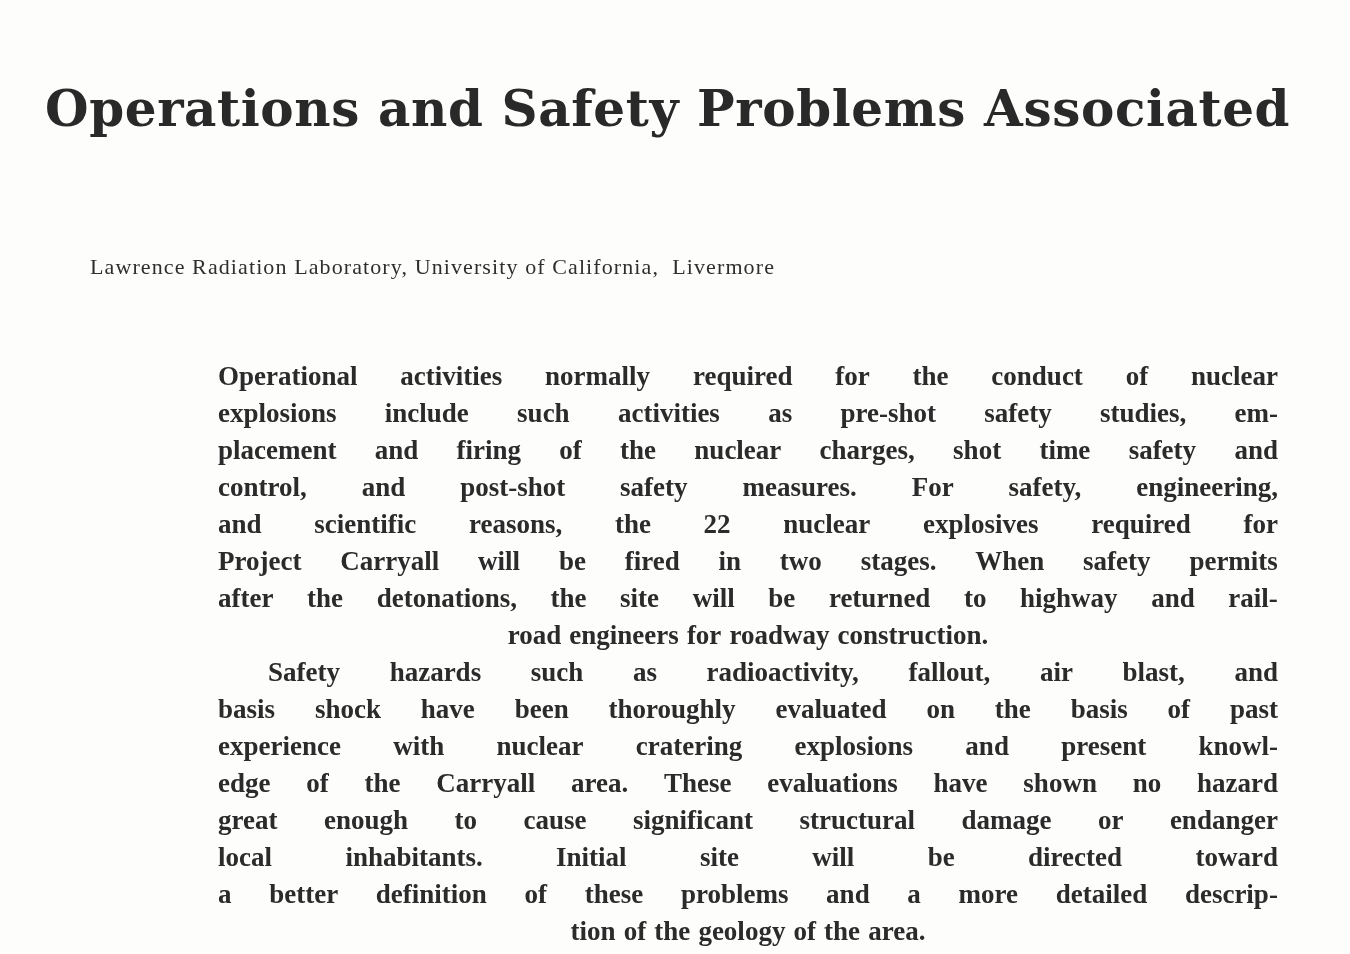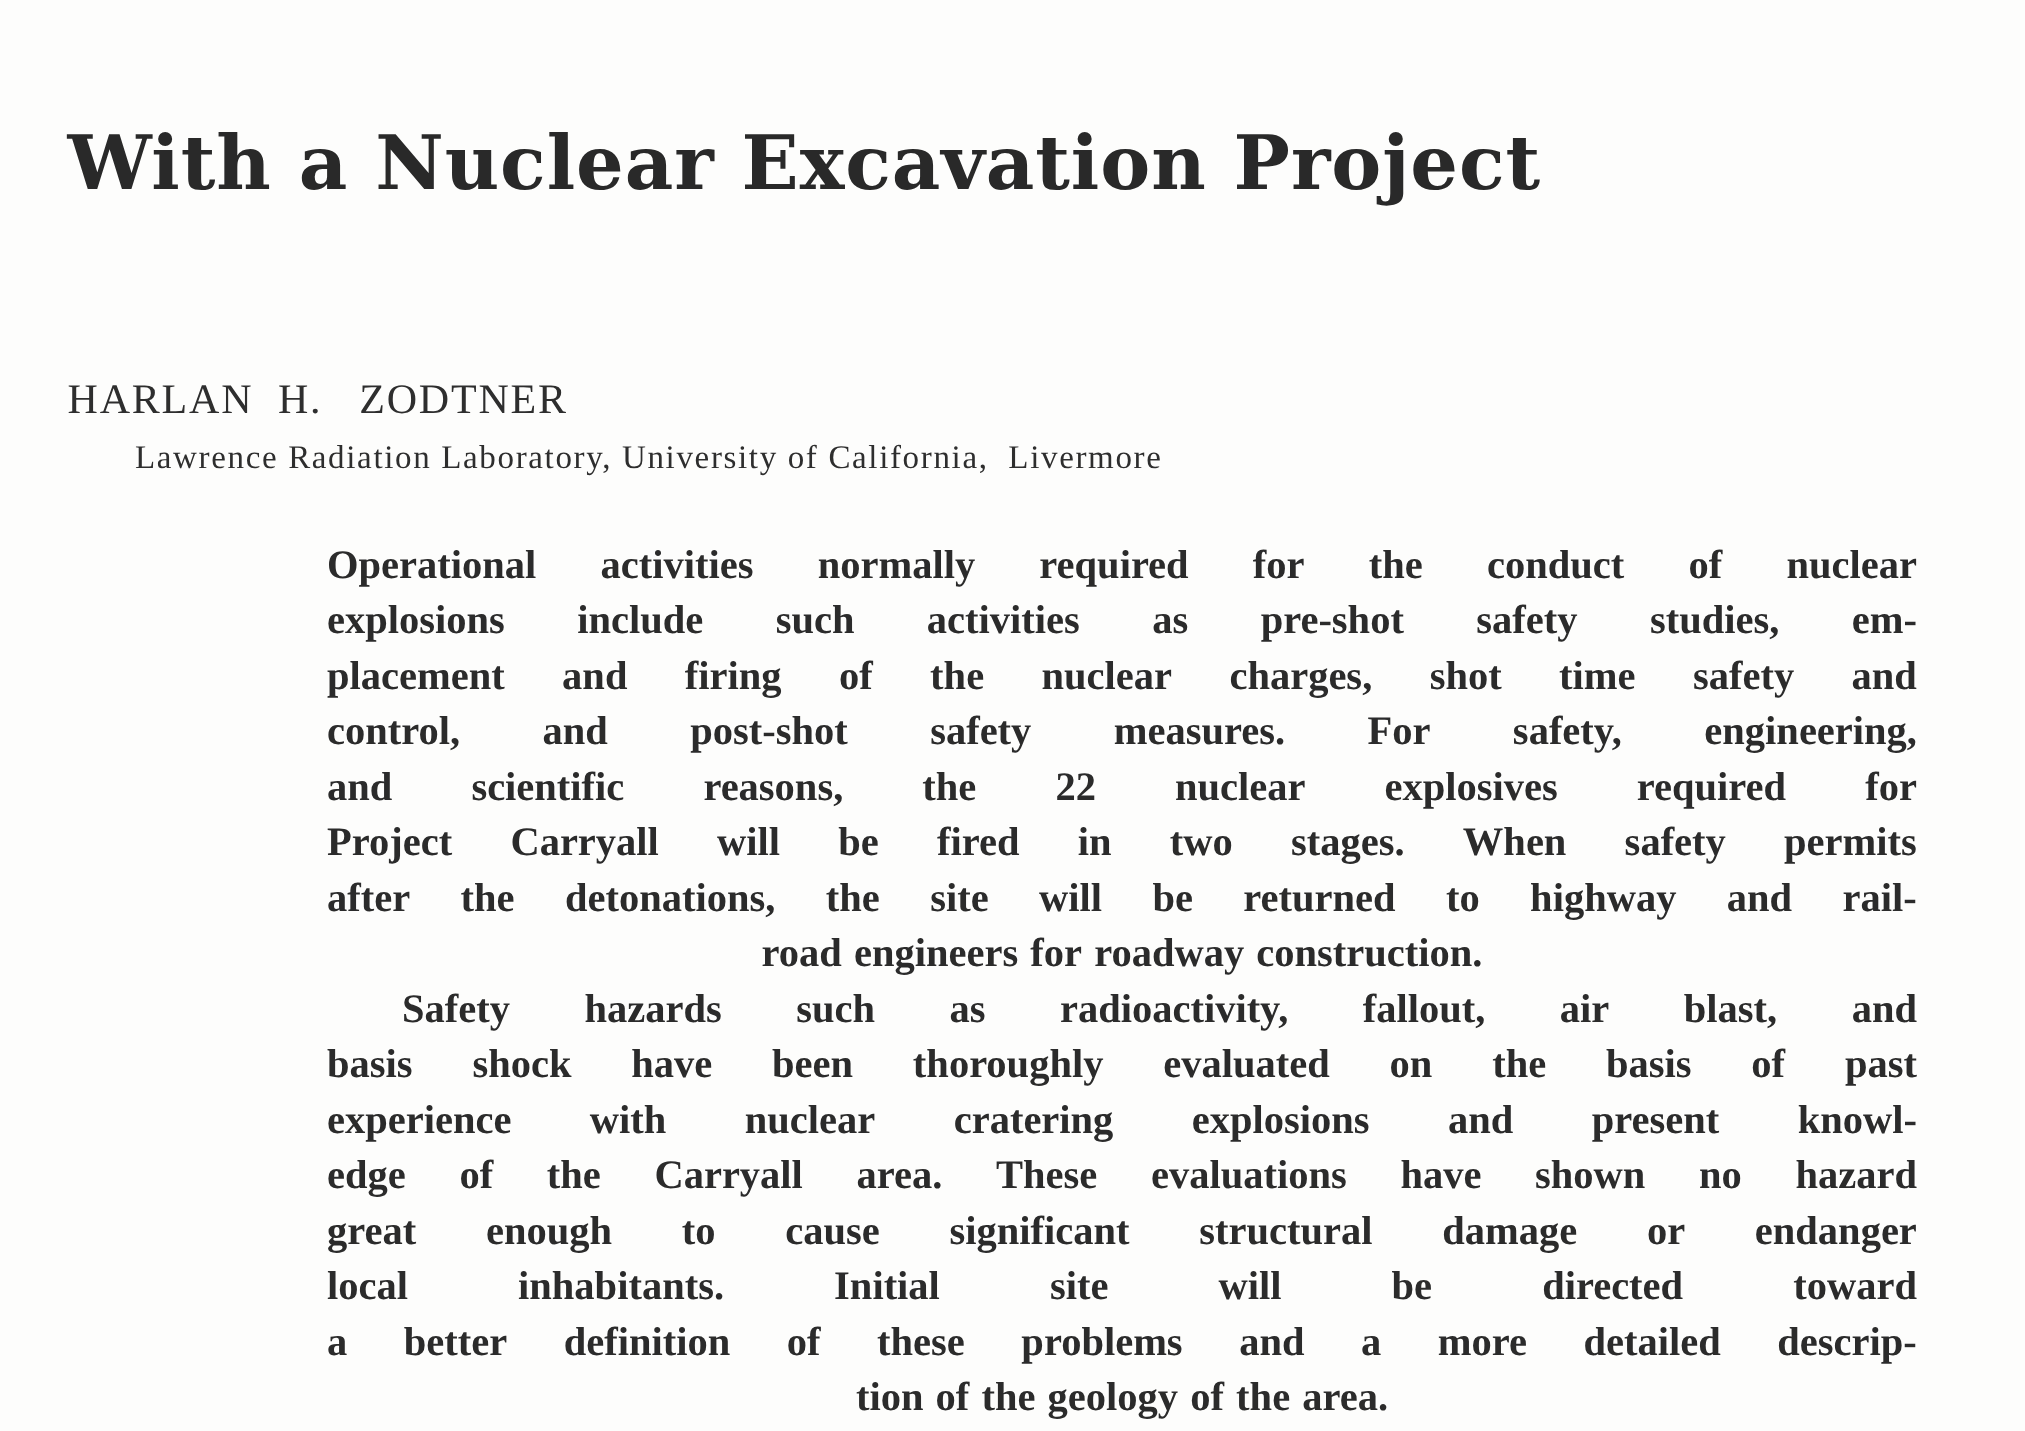--- a/index.html
+++ b/index.html
@@ -103,25 +103,24 @@
   .w {
     white-space: pre;
   }
 </style>
 </head>
 <body>
 
 <div class="page">
 
   <div class="title-block">
-    <div class="title-line">With a Nuclear Excavation Project</div>
+    <div class="title-line">Operations and Safety Problems Associated</div>
   </div>
 
   <div class="author-block">
-    <div class="author-name">HARLAN  H.   ZODTNER</div>
     <div class="author-affiliation">Lawrence Radiation Laboratory, University of California,  Livermore</div>
   </div>
 
   <div class="body-block">
     <div class="para">
         <div class="body-line justify">
           <span class="w">Operational</span>
           <span class="w">activities</span>
           <span class="w">normally</span>
           <span class="w">required</span>

